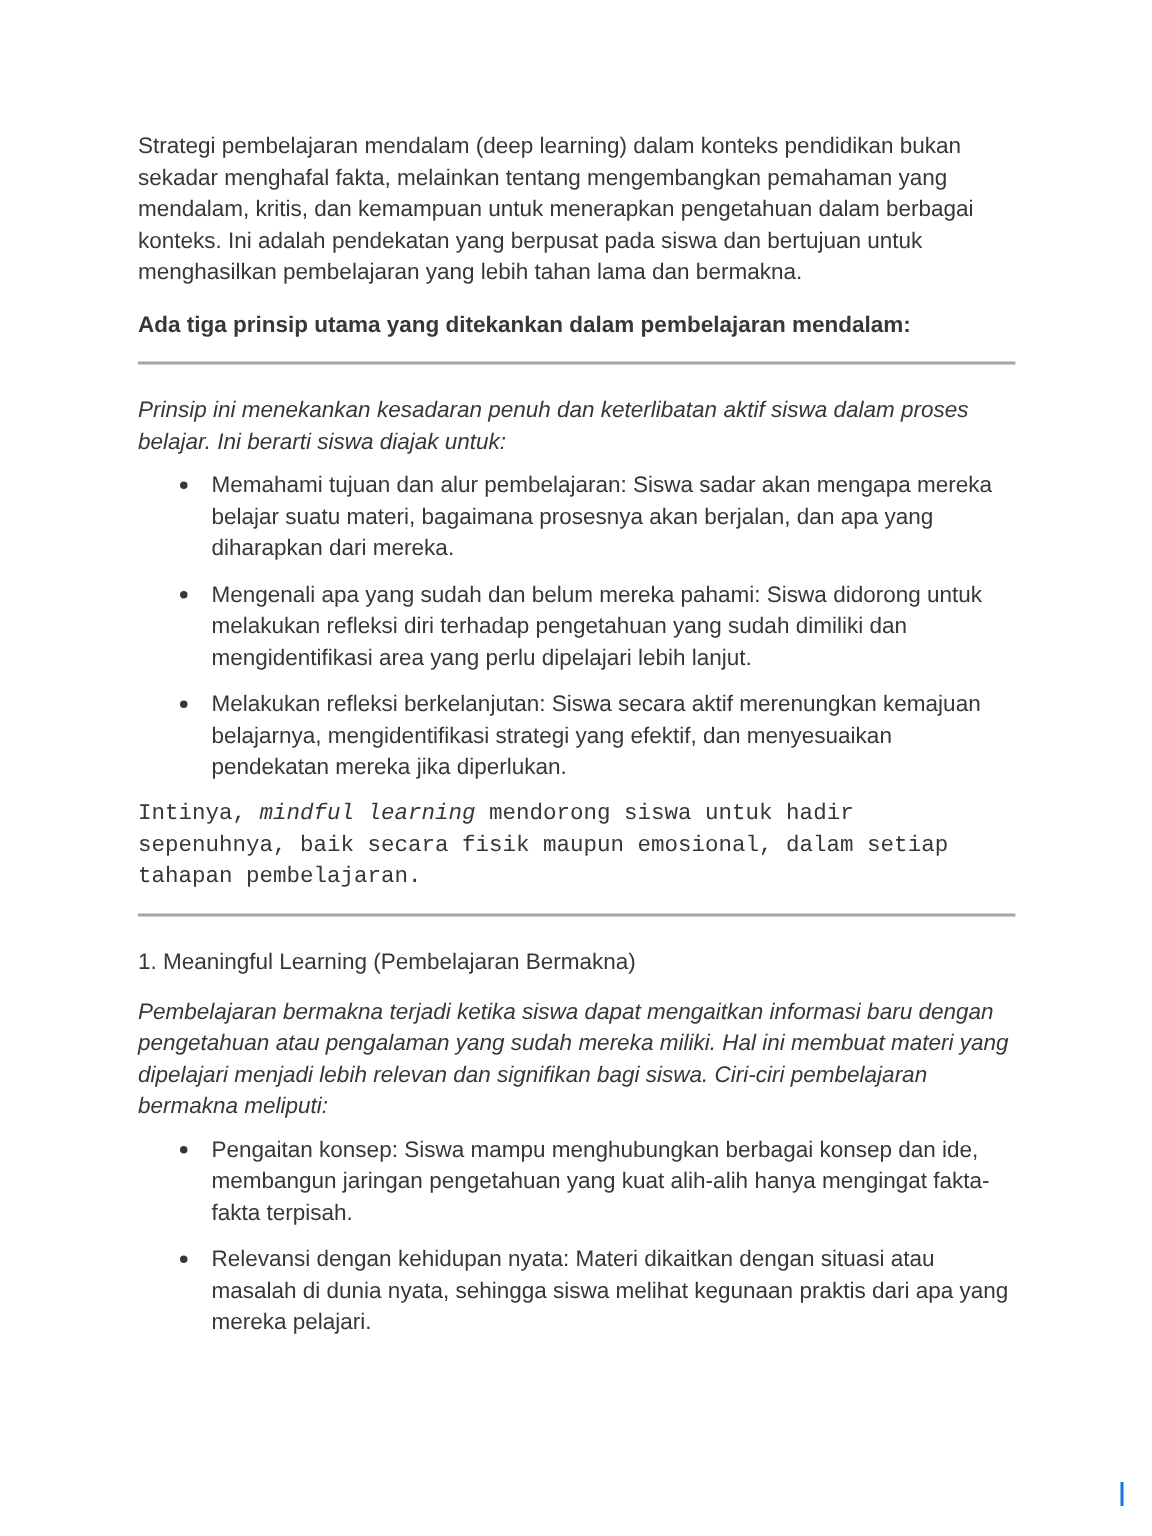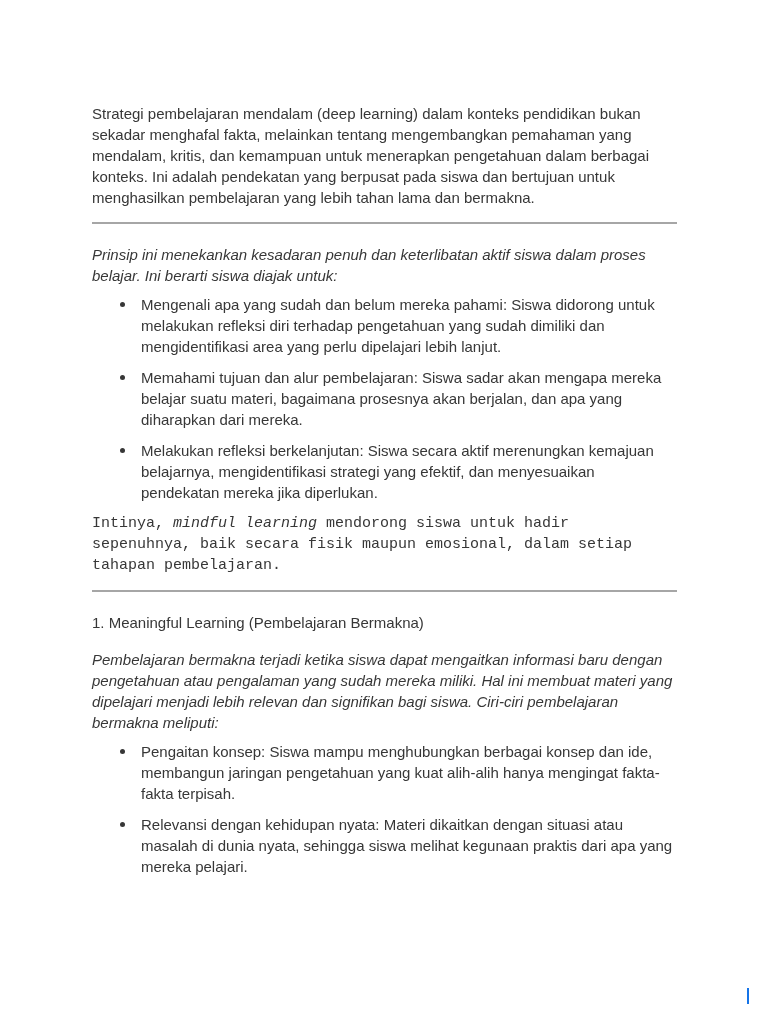--- a/index.html
+++ b/index.html
@@ -15,21 +15,21 @@
     overflow: hidden;
   }
   .content {
     position: absolute;
     left: 92px; top: 87px;
     width: 585px;
     color: #373737;
     font-size: 15px;
     line-height: 21px;
   }
-  p { margin: 16px 0 14px 0; }
+  p { margin: 0 0 14px 0; }
   .heading-bold {
     font-weight: 700;
     margin-bottom: 14px;
   }
   hr.divider {
     border: none;
     border-top: 2px solid #a6a6a6;
     margin: 14px 0 20px 0;
   }
   .section-title { margin-bottom: 12px; }
@@ -61,29 +61,30 @@
   }
 </style>
 </head>
 <body>
 
 <div class="page">
   <div class="content">
 
     <p>Strategi pembelajaran mendalam (deep learning) dalam konteks pendidikan bukan sekadar menghafal fakta, melainkan tentang mengembangkan pemahaman yang mendalam, kritis, dan kemampuan untuk menerapkan pengetahuan dalam berbagai konteks. Ini adalah pendekatan yang berpusat pada siswa dan bertujuan untuk menghasilkan pembelajaran yang lebih tahan lama dan bermakna.</p>
 
+    <p class="heading-bold">Ada tiga prinsip utama yang ditekankan dalam pembelajaran mendalam:</p>
 
     <hr class="divider">
 
 
     <p class="para-before-list">Prinsip ini menekankan kesadaran penuh dan keterlibatan aktif siswa dalam proses belajar. Ini berarti siswa diajak untuk:</p>
 
     <ul class="bullet-list">
+      <li>Memahami tujuan dan alur pembelajaran: Siswa sadar akan mengapa mereka belajar suatu materi, bagaimana prosesnya akan berjalan, dan apa yang diharapkan dari mereka.</li>
       <li>Mengenali apa yang sudah dan belum mereka pahami: Siswa didorong untuk melakukan refleksi diri terhadap pengetahuan yang sudah dimiliki dan mengidentifikasi area yang perlu dipelajari lebih lanjut.</li>
-      <li>Memahami tujuan dan alur pembelajaran: Siswa sadar akan mengapa mereka belajar suatu materi, bagaimana prosesnya akan berjalan, dan apa yang diharapkan dari mereka.</li>
       <li>Melakukan refleksi berkelanjutan: Siswa secara aktif merenungkan kemajuan belajarnya, mengidentifikasi strategi yang efektif, dan menyesuaikan pendekatan mereka jika diperlukan.</li>
     </ul>
 
     <p class="closing-para"><span>Intinya, </span><span class="italic">mindful learning</span><span> mendorong siswa untuk hadir sepenuhnya, baik secara fisik maupun emosional, dalam setiap tahapan pembelajaran.</span></p>
 
     <hr class="divider">
 
     <p class="section-title">1. Meaningful Learning (Pembelajaran Bermakna)</p>
 
     <p class="para-before-list">Pembelajaran bermakna terjadi ketika siswa dapat mengaitkan informasi baru dengan pengetahuan atau pengalaman yang sudah mereka miliki. Hal ini membuat materi yang dipelajari menjadi lebih relevan dan signifikan bagi siswa. Ciri-ciri pembelajaran bermakna meliputi:</p>

